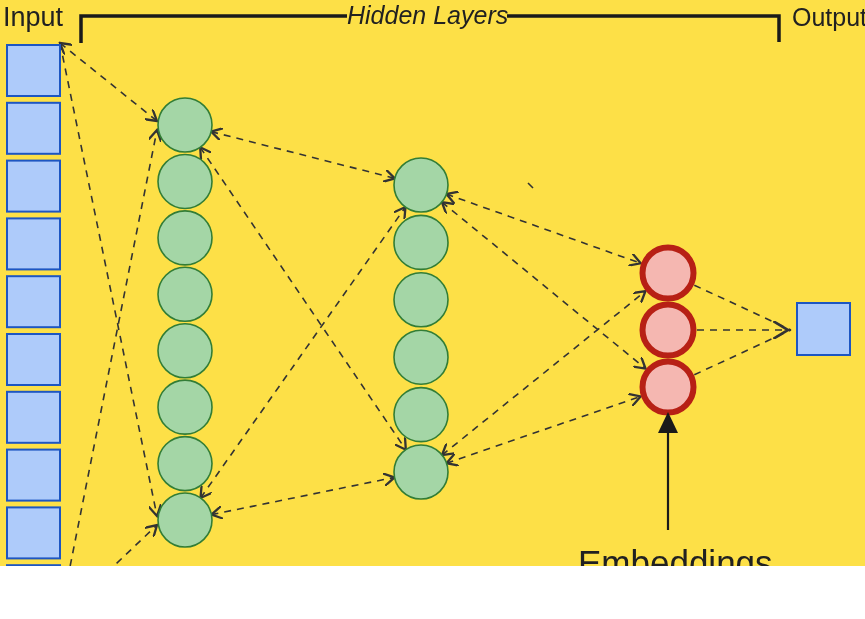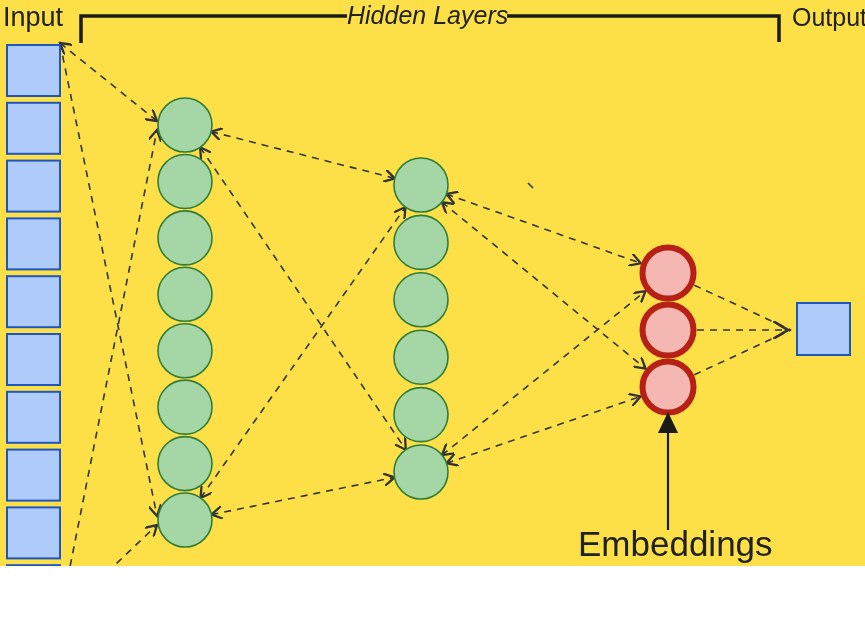--- a/index.html
+++ b/index.html
@@ -2,21 +2,21 @@
 <html><head>
 <meta charset="utf-8">
 <style>
   html,body{margin:0;padding:0;background:#ffffff;}
   .canvas{position:relative;width:865px;height:566px;overflow:hidden;background:#fde047;
           font-family:"Liberation Sans", sans-serif;}
   .lbl{position:absolute;color:#212121;white-space:nowrap;line-height:1.1;}
   .lbl-input{left:3px;top:3px;font-size:27px;}
   .lbl-hidden{left:347px;top:2px;width:160px;text-align:center;font-size:25px;font-style:italic;}
   .lbl-output{left:792px;top:4px;font-size:25px;}
-  .lbl-embeddings{left:578px;top:525px;width:186px;text-align:center;font-size:35px;}
+  .lbl-embeddings{left:578px;top:544px;width:186px;text-align:center;font-size:35px;}
   svg{position:absolute;left:0;top:0;}
 </style>
 </head>
 <body>
 
 <div class="canvas">
 
   <svg id="net-svg" width="865" height="619" viewBox="0 0 865 619">
     <defs>
       <marker id="arr" viewBox="0 0 10 10" refX="8.5" refY="5" markerWidth="8" markerHeight="8" orient="auto-start-reverse">

